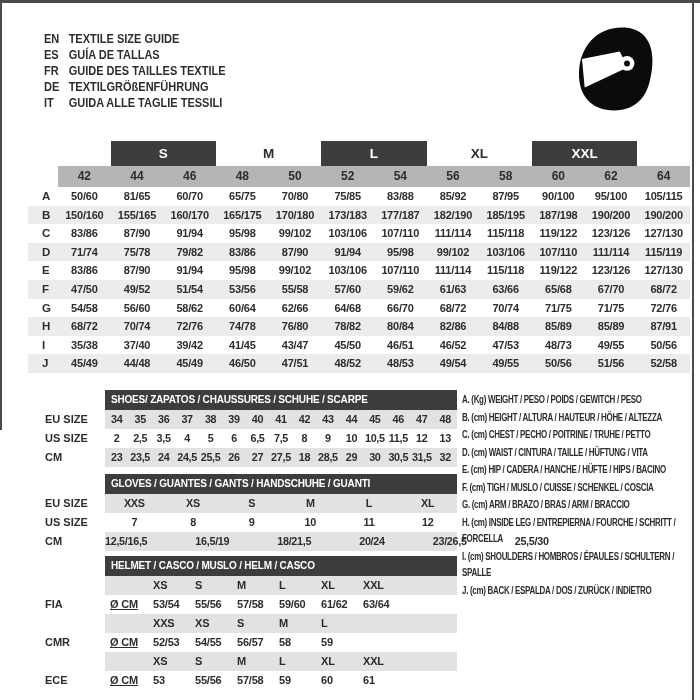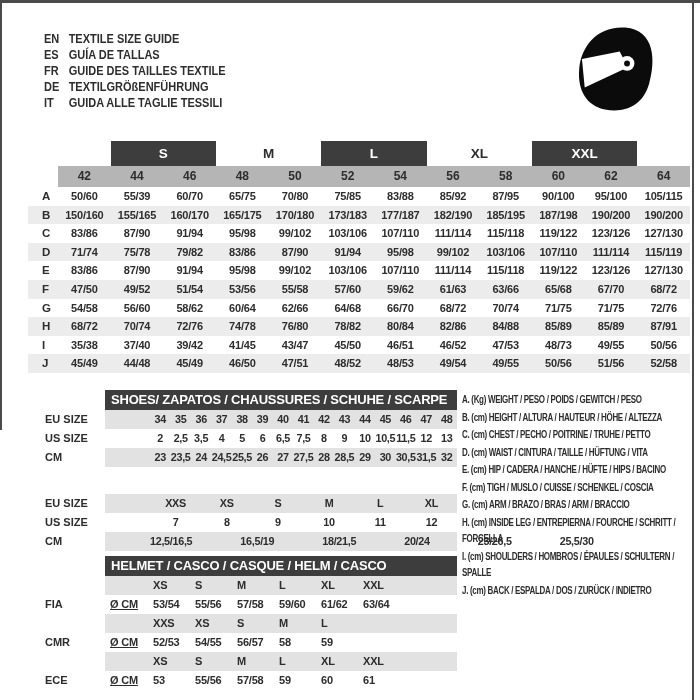--- a/index.html
+++ b/index.html
@@ -37,26 +37,26 @@
   .val-cell{text-align:center;line-height:18.6px;font-size:11px;letter-spacing:-0.2px;white-space:nowrap;}
 
   
   .sec{position:absolute;left:28px;width:430px;}
   #shoes-section{top:390px;}
   #gloves-section{top:474px;}
   #helmet-section{top:556px;}
   .sec-row{display:grid;grid-template-columns:77px 352px;height:19px;}
   .sec-row.title{height:20px;}
   .sec-titlebar{background:#3d3d3d;color:#ffffff;height:20px;line-height:20px;padding-left:6px;
-    font-size:13px;letter-spacing:-0.2px;white-space:nowrap;overflow:hidden;}
+    font-size:10px;letter-spacing:-0.2px;white-space:nowrap;overflow:hidden;}
   .sec-label{font-size:11px;line-height:19px;padding-left:17px;white-space:nowrap;}
   .sec-bar{height:19px;}
   .sec-bar.gray{background:#e2e2e2;}
   .sec-bar.white{background:transparent;}
-  .vals-grid{display:grid;height:19px;padding-left:45px;}
+  .vals-grid{display:grid;height:19px;}
   .sec-cell{text-align:center;font-size:10.8px;line-height:19px;letter-spacing:-0.3px;white-space:nowrap;}
   .helm-grid{display:grid;grid-template-columns:48px repeat(6,42px) 1fr;height:19px;}
   .helm-cell{font-size:11px;line-height:19px;text-align:left;letter-spacing:-0.2px;white-space:nowrap;}
   .helm-cell.unit{padding-left:5px;text-decoration:underline;}
 
   
   #legend{position:absolute;left:462px;top:391px;width:300px;
     transform:scaleX(0.76);transform-origin:left top;
     font-size:10.5px;line-height:16.5px;letter-spacing:-0.4px;}
   .legend-item{margin-bottom:1px;}
@@ -120,21 +120,21 @@
       <div class="band-cell">56</div>
       <div class="band-cell">58</div>
       <div class="band-cell">60</div>
       <div class="band-cell">62</div>
       <div class="band-cell">64</div>
     </div>
   <div id="size-rows">
       <div class="grid13 data-row">
         <div class="row-label">A</div>
         <div class="val-cell">50/60</div>
-        <div class="val-cell">55/39</div>
+        <div class="val-cell">81/65</div>
         <div class="val-cell">60/70</div>
         <div class="val-cell">65/75</div>
         <div class="val-cell">70/80</div>
         <div class="val-cell">75/85</div>
         <div class="val-cell">83/88</div>
         <div class="val-cell">85/92</div>
         <div class="val-cell">87/95</div>
         <div class="val-cell">90/100</div>
         <div class="val-cell">95/100</div>
         <div class="val-cell">105/115</div>
@@ -326,33 +326,34 @@
       <div class="sec-label">CM</div>
       <div class="sec-bar vals-grid gray" style="grid-template-columns: repeat(15, 1fr);">
         <div class="sec-cell">23</div>
         <div class="sec-cell">23,5</div>
         <div class="sec-cell">24</div>
         <div class="sec-cell">24,5</div>
         <div class="sec-cell">25,5</div>
         <div class="sec-cell">26</div>
         <div class="sec-cell">27</div>
         <div class="sec-cell">27,5</div>
-        <div class="sec-cell">28</div>
+        <div class="sec-cell">18</div>
         <div class="sec-cell">28,5</div>
         <div class="sec-cell">29</div>
         <div class="sec-cell">30</div>
         <div class="sec-cell">30,5</div>
         <div class="sec-cell">31,5</div>
         <div class="sec-cell">32</div>
       </div>
     </div>
   </div>
 <div id="gloves-section" class="sec">
     <div class="sec-row title">
       <div class="sec-label"></div>
+      <div class="sec-titlebar">GLOVES / GUANTES / GANTS / HANDSCHUHE / GUANTI</div>
     </div>
     <div class="sec-row">
       <div class="sec-label">EU SIZE</div>
       <div class="sec-bar vals-grid gray" style="grid-template-columns: repeat(6, 1fr);">
         <div class="sec-cell">XXS</div>
         <div class="sec-cell">XS</div>
         <div class="sec-cell">S</div>
         <div class="sec-cell">M</div>
         <div class="sec-cell">L</div>
         <div class="sec-cell">XL</div>
@@ -377,21 +378,21 @@
         <div class="sec-cell">18/21,5</div>
         <div class="sec-cell">20/24</div>
         <div class="sec-cell">23/26,5</div>
         <div class="sec-cell">25,5/30</div>
       </div>
     </div>
   </div>
 <div id="helmet-section" class="sec">
     <div class="sec-row title">
       <div class="sec-label"></div>
-      <div class="sec-titlebar">HELMET / CASCO / CASQUE / HELM / CASCO</div>
+      <div class="sec-titlebar">HELMET / CASCO / MUSLO / HELM / CASCO</div>
     </div>
     <div class="sec-row">
       <div class="sec-label"></div>
       <div class="sec-bar gray helm-grid">
         <div class="helm-cell"></div>
         <div class="helm-cell">XS</div>
         <div class="helm-cell">S</div>
         <div class="helm-cell">M</div>
         <div class="helm-cell">L</div>
         <div class="helm-cell">XL</div>

